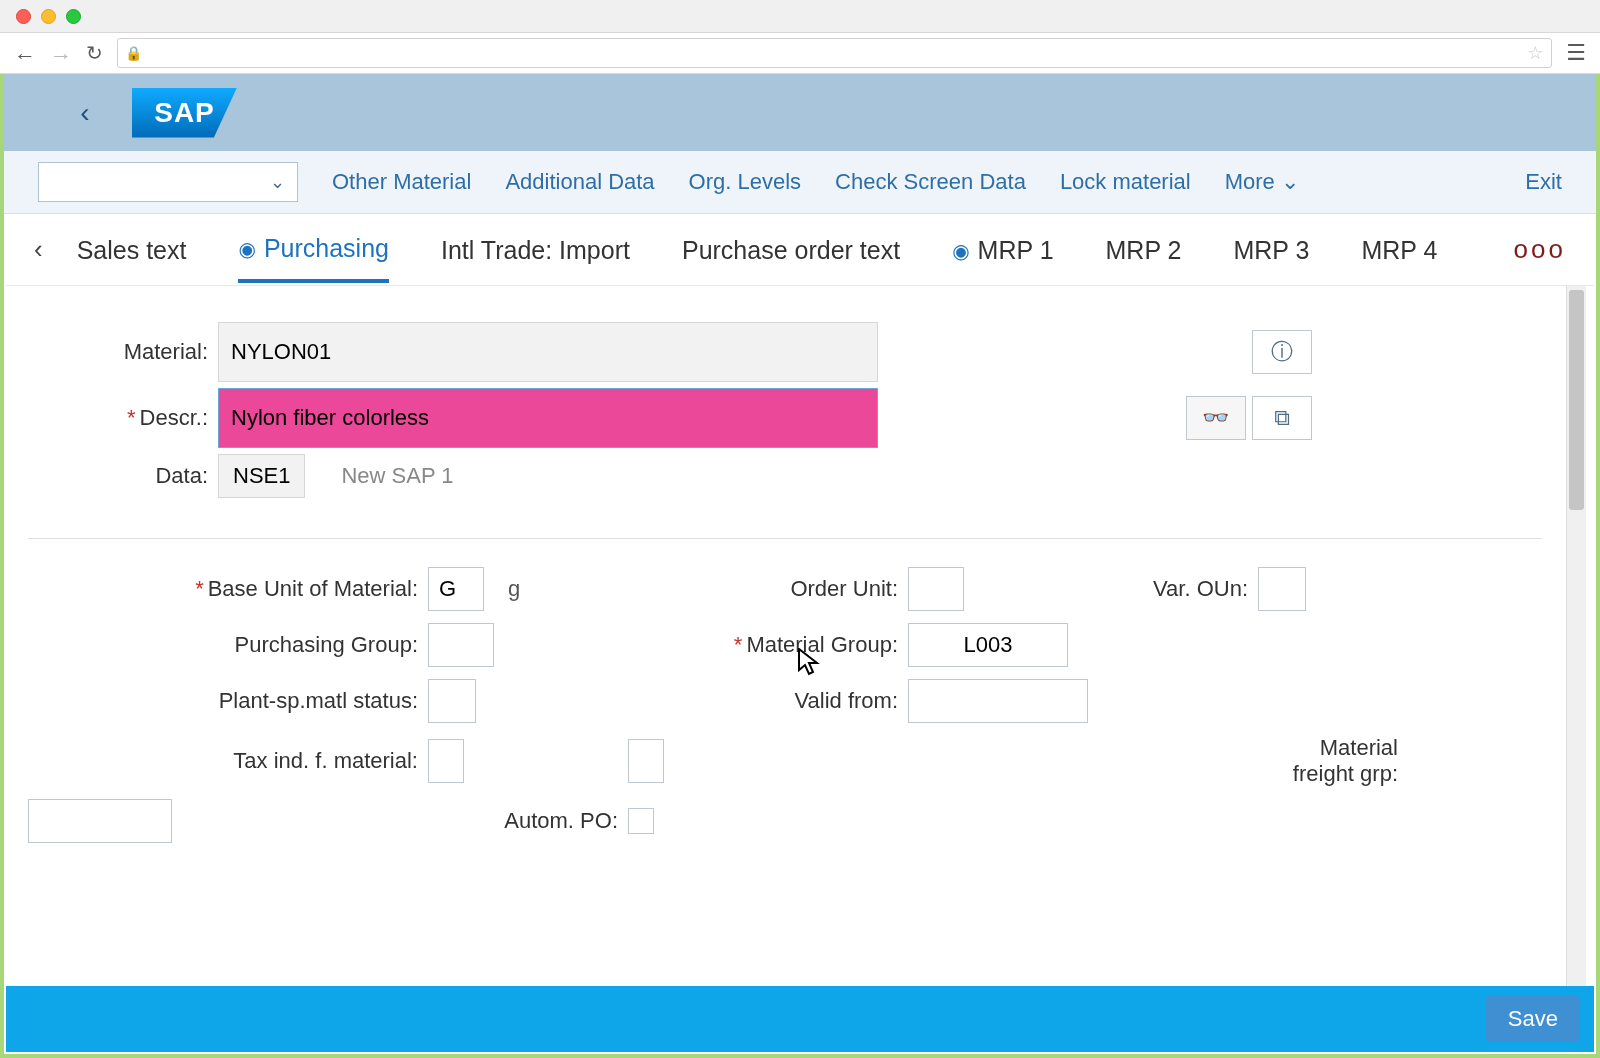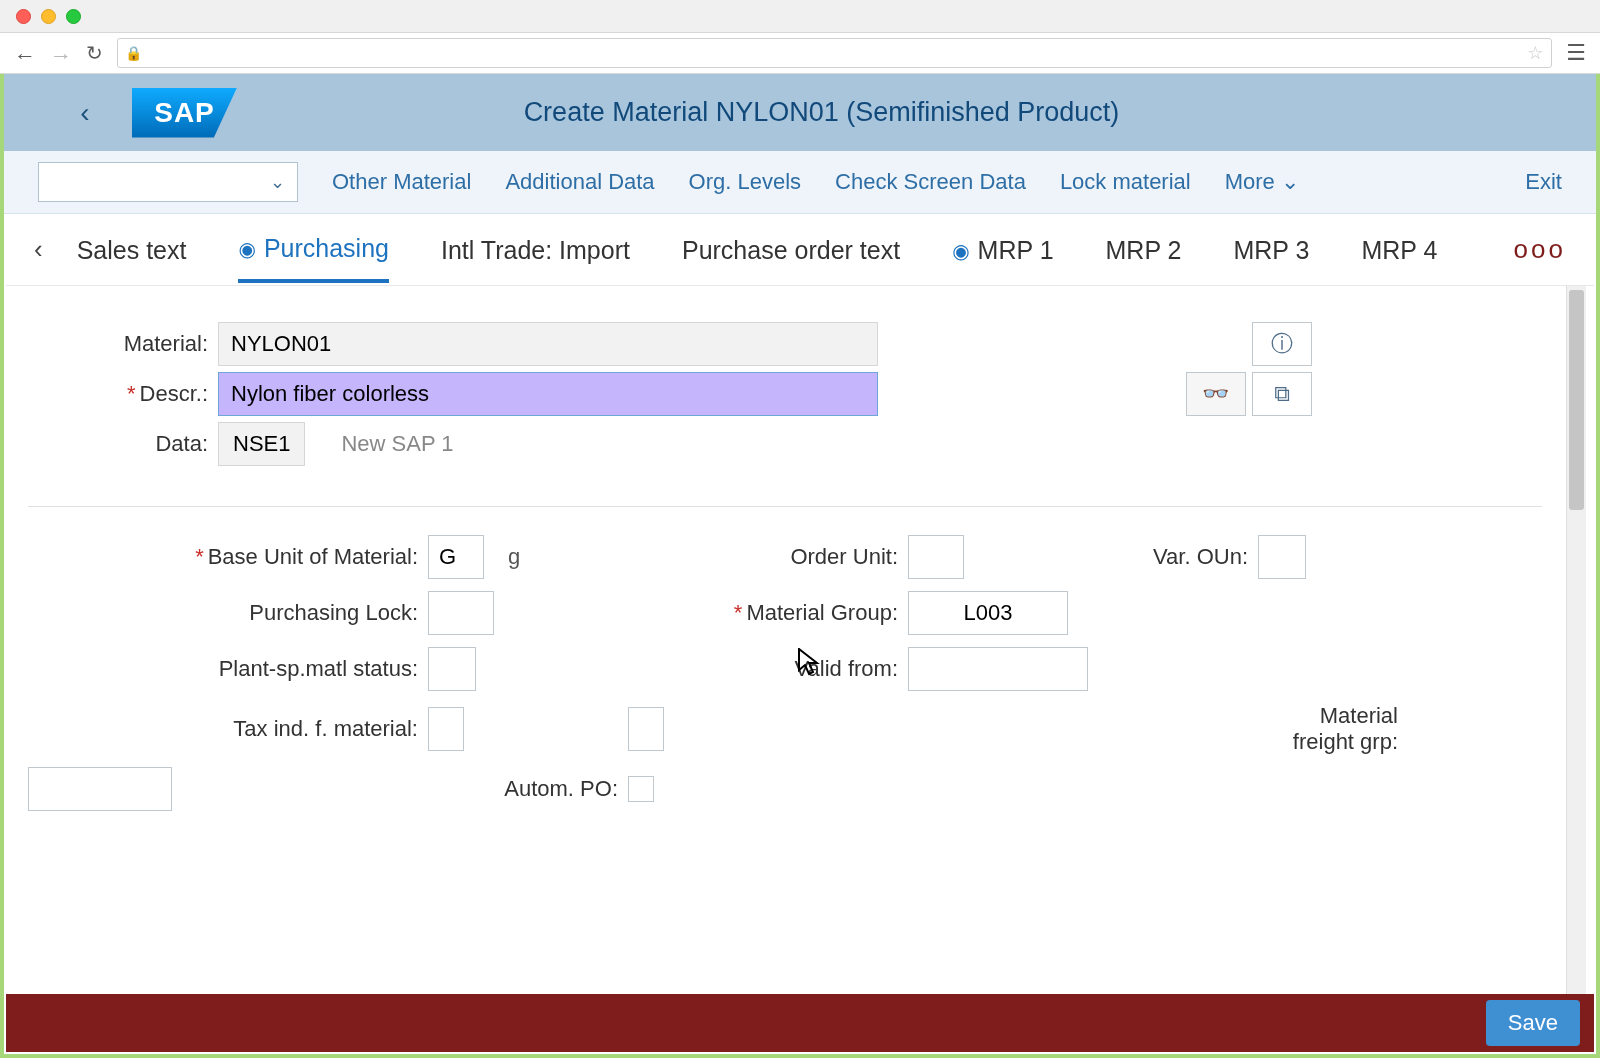--- a/index.html
+++ b/index.html
@@ -174,27 +174,27 @@
     .header-fields { margin-bottom: 40px; }
     .field-row {
       display: flex; align-items: center; margin-bottom: 6px;
     }
     .field-label {
       text-align: right; padding-right: 10px;
       font-size: 22px; color: #333;
     }
     .field-label .req { color: #c9302c; margin-right: 4px; }
     .field-input {
-      height: 44px; border: 1px solid #bfc7cf;
+      height: 60px; border: 1px solid #bfc7cf;
       background: #fafafa;
       font-size: 22px; padding: 0 12px;
       color: #000;
     }
     .field-input.readonly { background: #f2f2f2; border-color: #d6d6d6; }
-    .field-input.focused { border: 1px solid #6fa6d9; background: #c4b5fd; }
+    .field-input.focused { border: 1px solid #6fa6d9; background: #ec4899; }
     .plant-code {
       display: inline-block; background: #f2f2f2;
       border: 1px solid #d6d6d6; padding: 8px 14px;
       font-size: 22px;
     }
     .plant-desc {
       font-size: 22px; color: #888; margin-left: 36px;
     }
     .icon-button-row { display: flex; gap: 6px; }
     .icon-button {
@@ -230,22 +230,22 @@
     .gd-input.med { width: 144px; }
     .gd-input.short { width: 48px; }
     .gd-input.date { width: 180px; }
     .gd-text { font-size: 22px; color: #555; padding-left: 24px; }
     .gd-checkbox {
       width: 26px; height: 26px; border: 1px solid #bfc7cf; background: #fff;
     }
 
     
     .status-bar {
-      background: #7f1d1d;
-      height: 58px;
+      background: #0ea5e9;
+      height: 66px;
       margin: 0 2px 2px 2px;
       display: flex; align-items: center; justify-content: flex-end;
       padding: 12px 14px;
     }
     .save-button {
       background: #3f8fd3; color: #fff;
       font-size: 22px; padding: 10px 22px;
       border: none; border-radius: 4px;
       cursor: pointer;
     }
@@ -277,21 +277,20 @@
   <span class="hamburger">☰</span>
 </div>
 
 <div class="app-frame">
 
   <div class="sap-header">
     <div class="back-chevron">‹</div>
     <div class="sap-logo">
       <div class="sap-logo-shape">SAP</div>
     </div>
-    <div class="page-title">Create Material NYLON01 (Semifinished Product)</div>
   </div>
 
   <div class="secondary-bar">
     <div class="select-empty">
       <span class="select-chevron">⌄</span>
     </div>
     <span class="toolbar-link">Other Material</span>
     <span class="toolbar-link">Additional Data</span>
     <span class="toolbar-link">Org. Levels</span>
     <span class="toolbar-link">Check Screen Data</span>
@@ -370,21 +369,21 @@
 
       <div class="gd-grid">
 
         <div class="gd-label"><span class="req">*</span><span>Base Unit of Material:</span></div>
         <div><input class="gd-input small" value="G" style=""><span class="gd-text">g</span></div>
         <div class="gd-label" style="text-align:right;padding-right:10px;">Order Unit:</div>
         <div><input class="gd-input small" value="" style=""></div>
         <div class="gd-label">Var. OUn:</div>
         <div><input class="gd-input short" value="" style=""></div>
 
-        <div class="gd-label">Purchasing Lock:</div>
+        <div class="gd-label">Purchasing Group:</div>
         <div><input class="gd-input small" style="width: 66px;" value=""></div>
         <div class="gd-label"><span class="req">*</span><span>Material Group:</span></div>
         <div><input class="gd-input med" style="width: 160px; text-align: center;" value="L003"></div>
         <div></div>
           <div></div>
 
         <div class="gd-label">Plant-sp.matl status:</div>
         <div><input class="gd-input short" value="" style=""></div>
         <div class="gd-label">Valid from:</div>
         <div><input class="gd-input date" value="" style=""></div>

